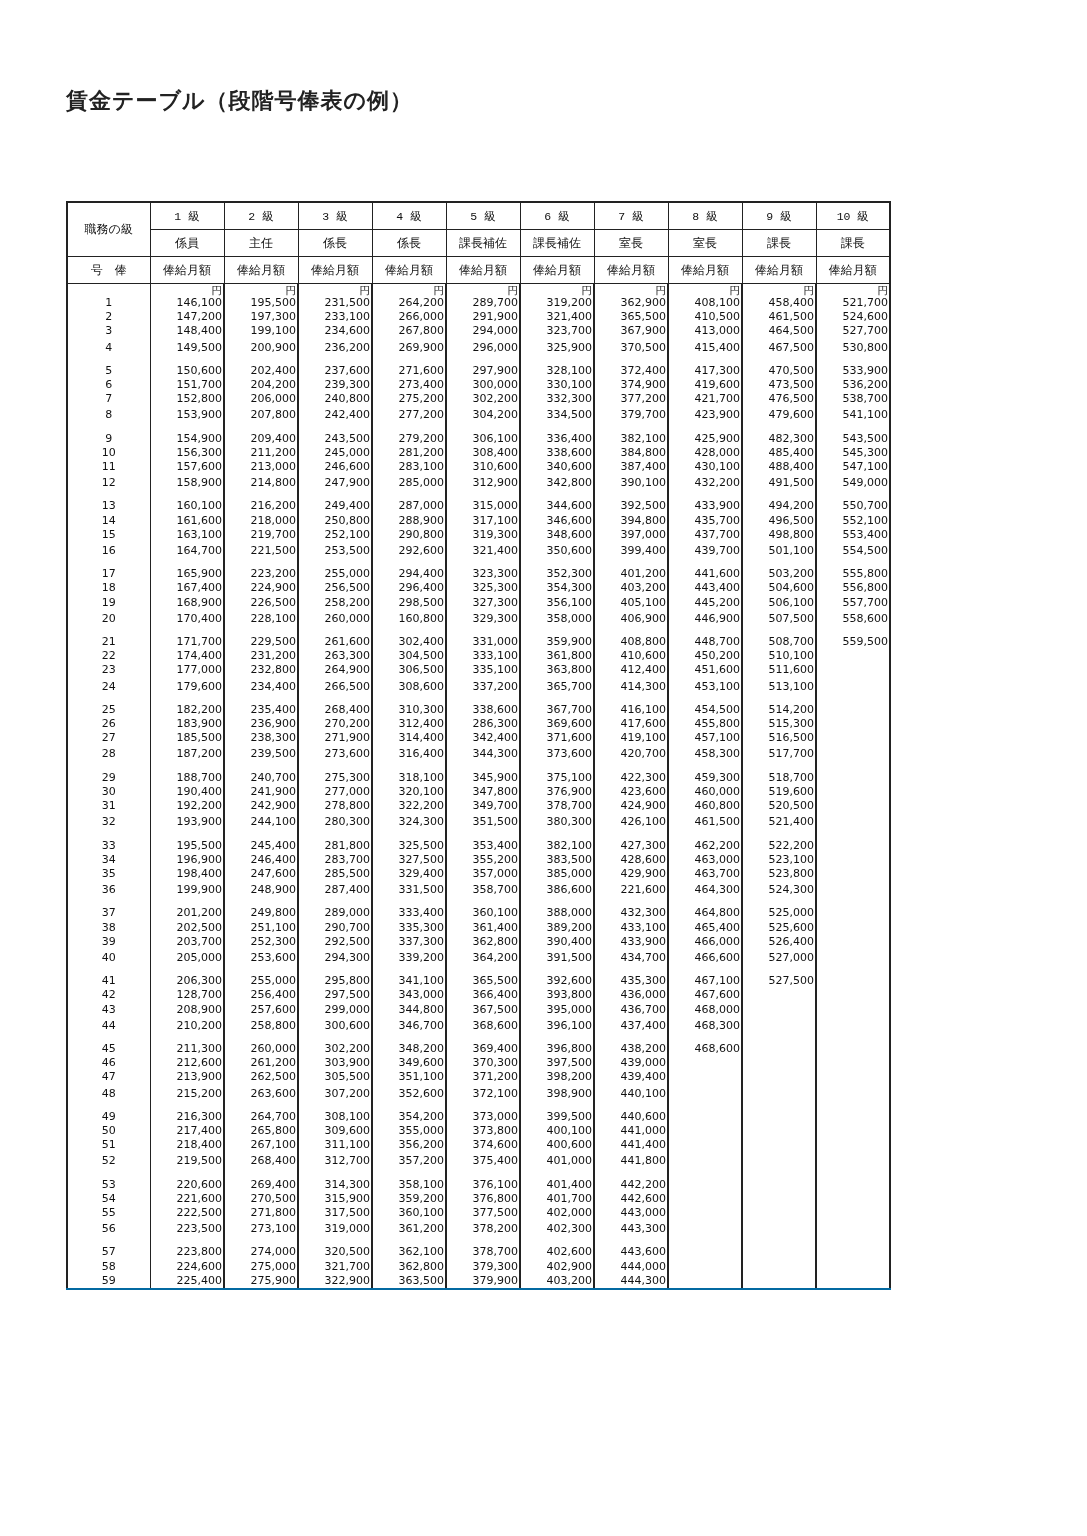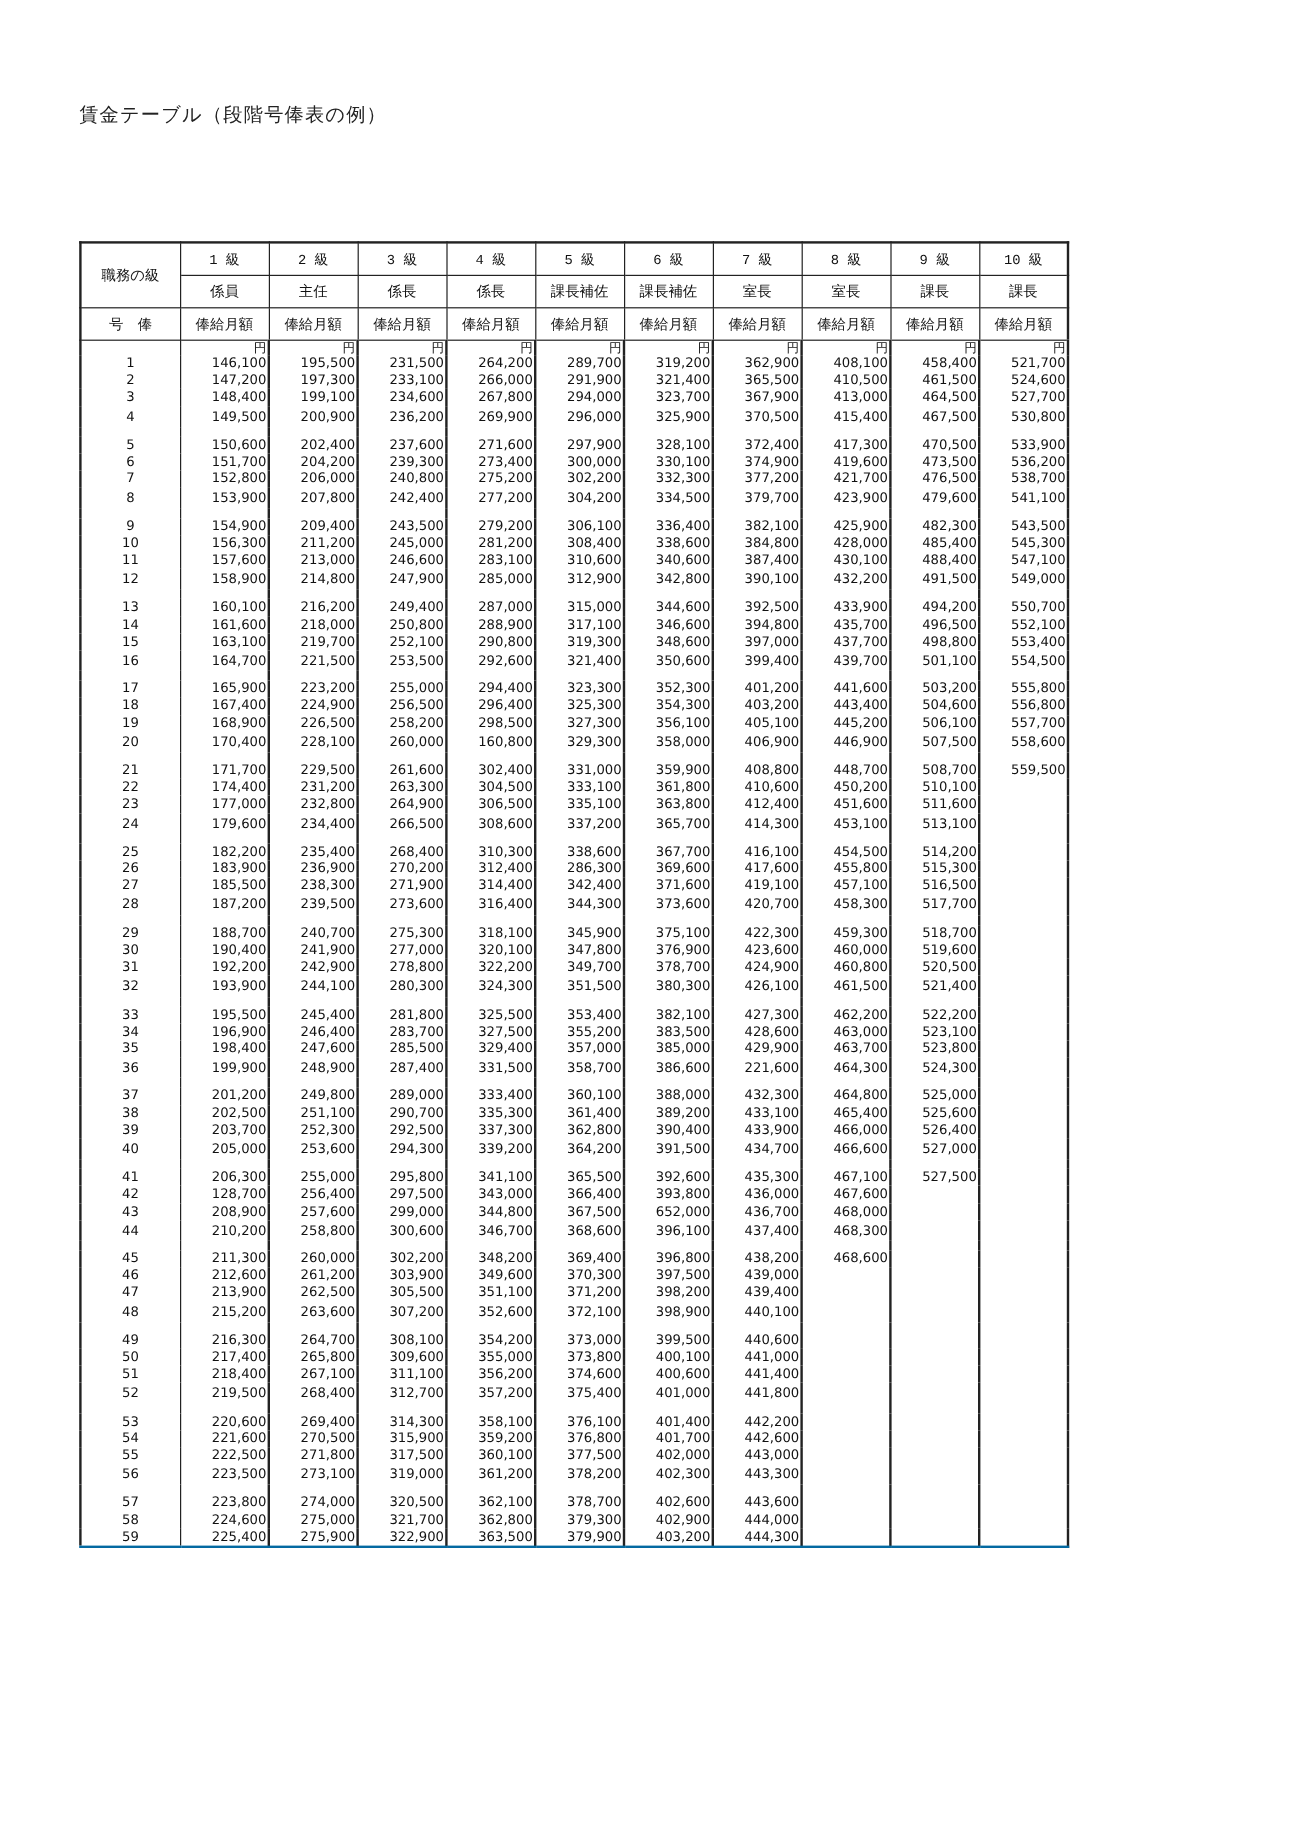--- a/index.html
+++ b/index.html
@@ -1,18 +1,18 @@
 <!DOCTYPE html>
 <html><head>
 <meta charset="utf-8">
 <style>
   html, body { margin:0; padding:0; background:#ffffff; }
   body { width:1087px; height:1536px; position:relative; overflow:hidden;
          font-family:"DejaVu Sans", sans-serif; color:#111; }
-  .title { position:absolute; left:66px; top:86px; font-size:16px; font-weight:400;
+  .title { position:absolute; left:66px; top:86px; font-size:22px; font-weight:700;
            letter-spacing:1px; color:#222; white-space:nowrap; }
   table.wage { position:absolute; left:66px; top:201px; border-collapse:collapse;
                border:2px solid #222; table-layout:fixed; }
   table.wage col.c0 { width:83px; }
   table.wage col.cg { width:74px; }
   .wage th { font-weight:400; font-size:12px; border:1.5px solid #222; height:26px;
              padding:0; text-align:center; vertical-align:middle; color:#111;font-family:Liberation Mono, monospace; }
   .wage th.grade { font-size:11.5px; }
   .wage td { padding:0; font-size:11px; line-height:14.2px; vertical-align:top;
              border-left:1.5px solid #222; border-right:1.5px solid #222; }
@@ -772,21 +772,21 @@
         <td class="val"></td>
         <td class="val"></td>
       </tr>
       <tr>
         <td class="num">43</td>
         <td class="val">208,900</td>
         <td class="val">257,600</td>
         <td class="val">299,000</td>
         <td class="val">344,800</td>
         <td class="val">367,500</td>
-        <td class="val">652,000</td>
+        <td class="val">395,000</td>
         <td class="val">436,700</td>
         <td class="val">468,000</td>
         <td class="val"></td>
         <td class="val"></td>
       </tr>
       <tr class="g4">
         <td class="num">44</td>
         <td class="val">210,200</td>
         <td class="val">258,800</td>
         <td class="val">300,600</td>

